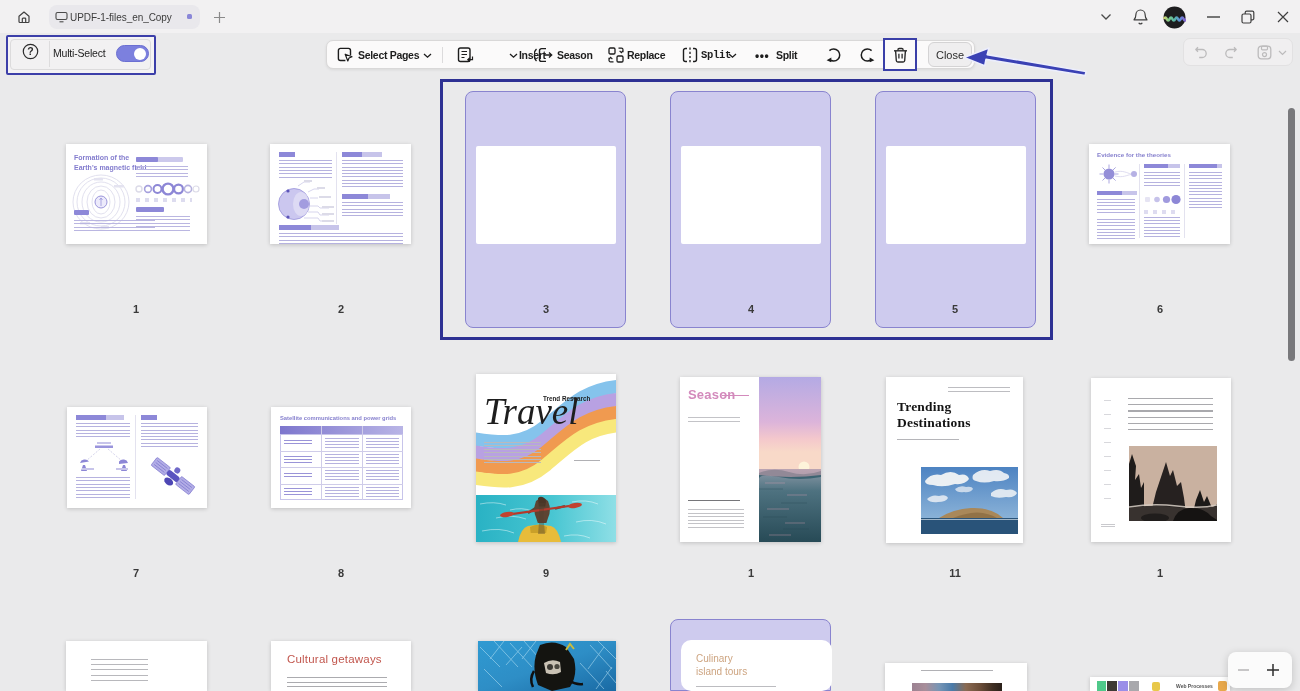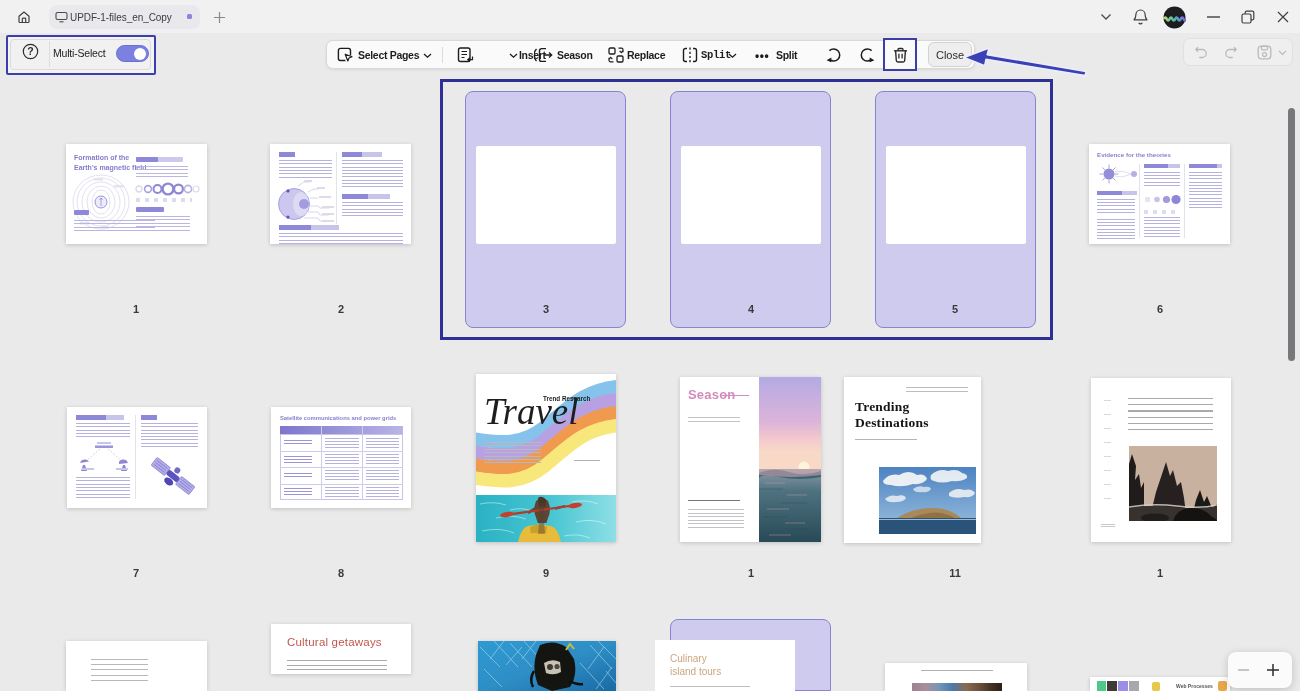--- a/index.html
+++ b/index.html
@@ -407,21 +407,21 @@
       <g stroke="#23444f" stroke-width="1" opacity="0.35" fill="none">
         <path d="M0 112 h 24 M22 126 h 26 M4 140 h 24 M24 152 h 26"></path>
       </g>
     </svg>
     <div class="abs" style="left:8px; top:10px; font-size:13px; font-weight:bold; color:#d38abc; letter-spacing:0.2px;">Season</div>
     <div class="abs" style="left:42px; top:17.5px; width:27px; height:1.5px; background:#d38abc;"></div>
     <div class="abs" style="left:8px; top:40px; width:52px; height:8px; background:repeating-linear-gradient(to bottom,#c3c3c7 0 1px,transparent 1px 4px);"></div>
     <div class="abs" style="left:8px; top:123px; width:52px; height:4px; background:repeating-linear-gradient(to bottom,#76767a 0 1.4px,transparent 1.4px 4px);"></div>
     <div class="abs" style="left:8px; top:132px; width:56px; height:19px; background:repeating-linear-gradient(to bottom,#c3c3c7 0 1px,transparent 1px 3.6px);"></div>
   </div>
-  <div class="thumb" id="p11" style="left:844px; top:377px; width:137px; height:166px;">
+  <div class="thumb" id="p11" style="left:886px; top:377px; width:137px; height:166px;">
     <div class="abs" style="left:62px; top:10px; width:62px; height:7px; background:repeating-linear-gradient(to bottom,#bdbdc1 0 1px,transparent 1px 4px);"></div>
     <div class="abs" style="left:11px; top:22px; font-family:'Liberation Serif',serif; font-size:13.5px; font-weight:bold; color:#141414; line-height:16px; letter-spacing:0.2px;">Trending<br>Destinations</div>
     <div class="abs" style="left:11px; top:62px; width:62px; height:1.2px; background:#b5b5b9;"></div>
     <svg class="abs" style="left:35px; top:90px;" width="97" height="67" viewBox="0 0 97 67">
       <defs>
         <linearGradient id="sky11" x1="0" y1="0" x2="0" y2="1">
           <stop offset="0" stop-color="#4d83c2"></stop>
           <stop offset="1" stop-color="#9cc0de"></stop>
         </linearGradient>
       </defs>
@@ -450,21 +450,21 @@
       <path d="M0 62 Q 20 58 44 61 T 88 60 V 75 H0 Z" fill="#38322f"></path>
       <path d="M0 61 Q 24 57 48 60 T 88 59" stroke="#d8cfc6" stroke-width="1.4" fill="none" opacity="0.85"></path>
       <path d="M44 75 q 4 -12 16 -13 q 14 -1 22 8 l 6 4 v 1 Z" fill="#151312"></path>
       <ellipse cx="26" cy="72" rx="14" ry="4.5" fill="#201d1c"></ellipse>
     </svg>
     <div class="abs" style="left:10px; top:146px; width:14px; height:3px; background:repeating-linear-gradient(to bottom,#c9c9cd 0 1px,transparent 1px 2.5px);"></div>
   </div>
   <div class="thumb" id="p13" style="left:66px; top:641px; width:141px; height:50px;">
     <div class="abs" style="left:25px; top:18px; width:57px; height:26px; background:repeating-linear-gradient(to bottom,#b8b8bc 0 1px,transparent 1px 5.2px);"></div>
   </div>
-  <div class="thumb" id="p14" style="left:271px; top:624px; width:140px; height:50px;">
+  <div class="thumb" id="p14" style="left:271px; top:641px; width:140px; height:50px;">
     <div class="abs" style="left:16px; top:12px; font-size:11.5px; color:#c2574e; letter-spacing:0.2px;">Cultural getaways</div>
     <div class="abs" style="left:16px; top:36px; width:100px; height:10px; background:repeating-linear-gradient(to bottom,#ababaf 0 1.1px,transparent 1.1px 4.6px);"></div>
   </div>
   <div class="thumb" id="p15" style="left:478px; top:641px; width:138px; height:50px;">
     <svg width="138" height="50" viewBox="0 0 138 50">
       <defs>
         <linearGradient id="uw" x1="0" y1="0" x2="1" y2="1">
           <stop offset="0" stop-color="#2f9ad2"></stop>
           <stop offset="0.5" stop-color="#2e8ec6"></stop>
           <stop offset="1" stop-color="#1a6aa4"></stop>
@@ -476,21 +476,21 @@
         <path d="M26 0 L12 18 M44 6 L28 24 M58 0 L44 18 M126 6 L110 28 M134 26 L118 48"></path>
       </g>
       <path d="M62 4 Q 76 -2 88 6 L 96 18 Q 100 34 92 46 L 74 50 L 60 44 Q 54 28 58 14 Z" fill="#141410"></path>
       <path d="M66 22 Q 74 17 82 21 L 83 31 Q 76 35 68 32 Z" fill="#c9c2b4"></path>
       <circle cx="72" cy="26" r="3" fill="#3c3a34"></circle>
       <circle cx="79" cy="25.5" r="2.6" fill="#4a4840"></circle>
       <path d="M88 9 L92 3 L96 8" stroke="#c9bc3e" stroke-width="2" fill="none"></path>
       <path d="M56 30 q -5 8 -1 16 M92 40 q 6 4 13 3" stroke="#101010" stroke-width="2.5" fill="none"></path>
     </svg>
   </div>
-  <div class="thumb" id="p16" style="left:655px; top:640px; width:140px; height:51px; box-shadow:none;">
+  <div class="thumb" id="p16" style="left:681px; top:640px; width:151px; height:51px; box-shadow:none;border-radius:10px;">
     <div class="abs" style="left:15px; top:13px; font-size:10px; color:#cda480; line-height:12.5px;">Culinary<br>island tours</div>
     <div class="abs" style="left:15px; top:46px; width:80px; height:2px; background:repeating-linear-gradient(to bottom,#bcbcc0 0 1px,transparent 1px 3px);"></div>
   </div>
   <div class="thumb" id="p17" style="left:885px; top:663px; width:142px; height:28px;">
     <div class="abs" style="left:36px; top:7px; width:72px; height:2px; background:repeating-linear-gradient(to bottom,#b1b1b5 0 1px,transparent 1px 3px);"></div>
     <div class="abs" style="left:27px; top:20px; width:90px; height:8px; background:linear-gradient(to right,#9c8292,#a88e9a 15%,#7795b5 30%,#4a7aa8 45%,#8a6a52 60%,#6d4f3a 75%,#3e2e22 90%,#2a201a);"></div>
   </div>
   <div class="thumb" id="p18" style="left:1090px; top:677px; width:140px; height:14px;">
     <div class="abs" style="left:7px; top:4px; width:9px; height:10px; background:#4fc98a;"></div>
     <div class="abs" style="left:17px; top:4px; width:10px; height:10px; background:#3e3a34;"></div>

